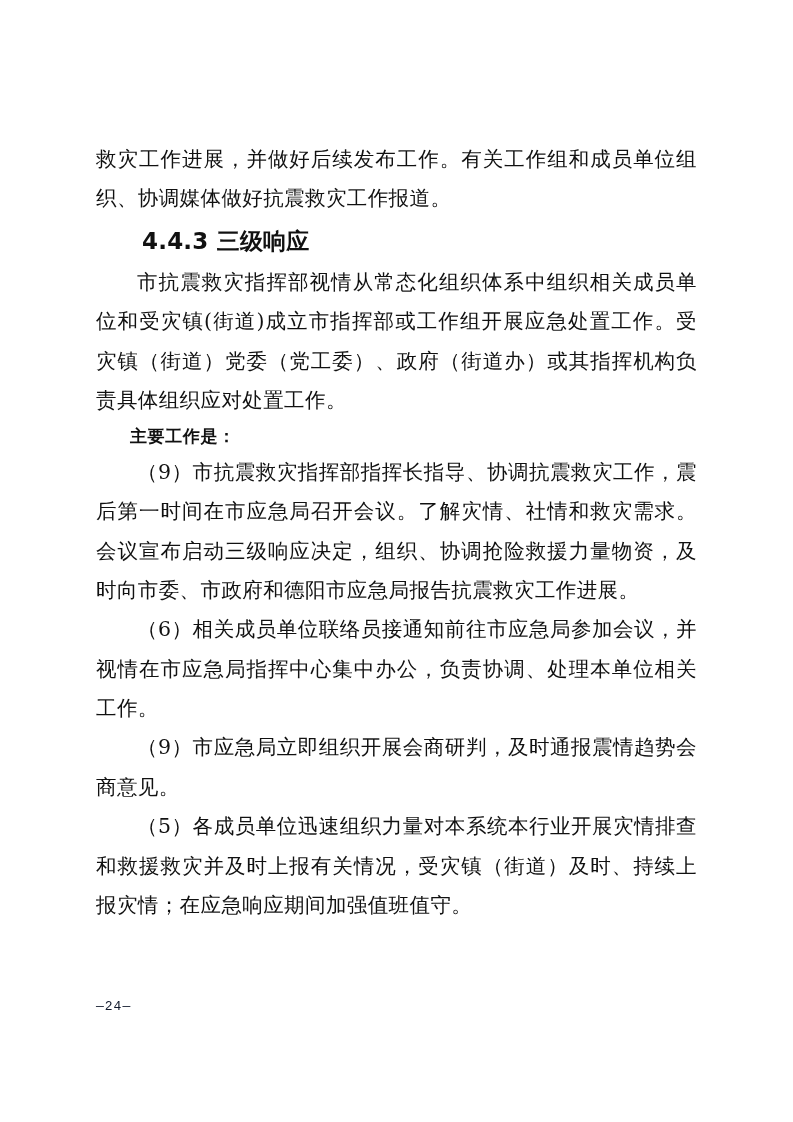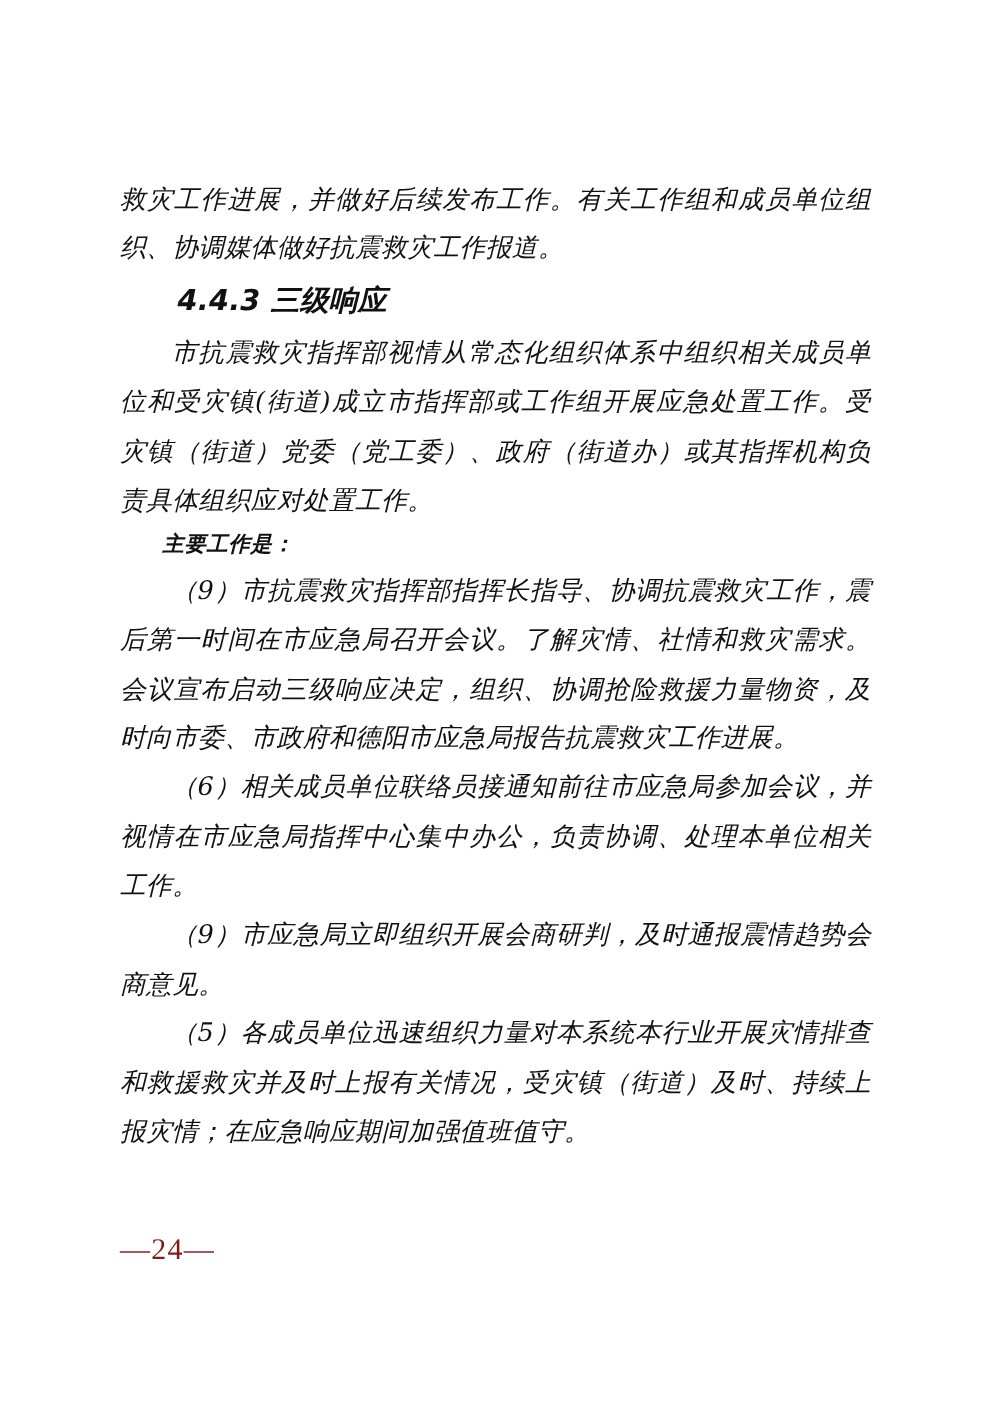--- a/index.html
+++ b/index.html
@@ -16,21 +16,20 @@
     overflow: hidden;
   }
   .page {
     position: absolute;
     left: 0;
     top: 0;
     width: 793px;
     height: 1122px;
     box-sizing: border-box;
     padding: 140px 96px 0 96px;
-    font-style: italic;
   }
   .doc-body {
     font-size: 20.5px;
     line-height: 1.92;
     letter-spacing: 0.4px;
     text-align: justify;
     text-justify: inter-ideograph;
   }
   .para {
     margin: 0;
@@ -54,24 +53,24 @@
     font-weight: bold;
     font-size: 17px;
     text-indent: 2em;
     letter-spacing: 0.6px;
     line-height: 1.92;
   }
   .page-number {
     position: absolute;
     left: 96px;
     bottom: 108px;
-    font-size: 24px;
-    font-family: Liberation Serif, serif;
+    font-size: 13px;
+    font-family: Liberation Mono, monospace;
     letter-spacing: 1px;
-    color: #7f1d1d;
+    color: #0f172a;
   }
 </style>
 </head>
 <body>
 
 <div class="page">
   <div class="doc-body">
 
     <p class="para">救灾工作进展，并做好后续发布工作。有关工作组和成员单位组织、协调媒体做好抗震救灾工作报道。</p>
 

